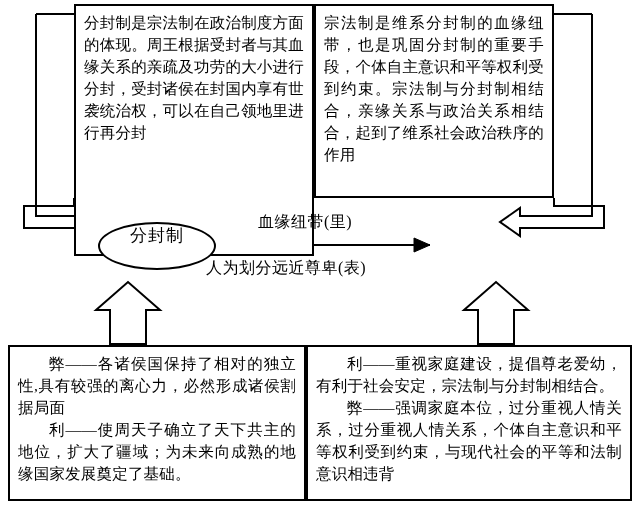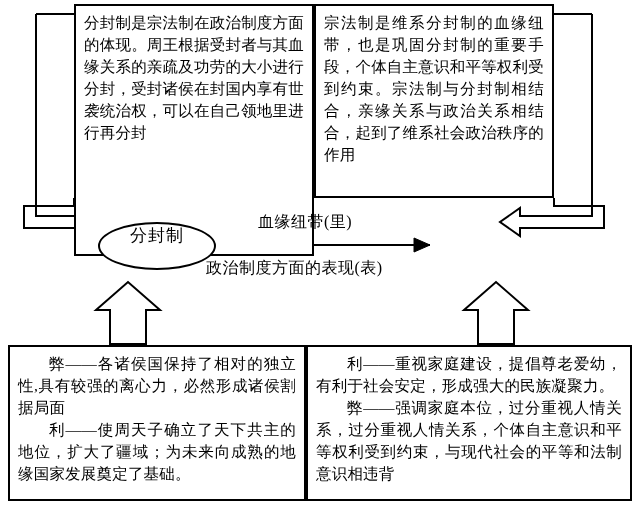--- a/index.html
+++ b/index.html
@@ -143,25 +143,25 @@
   <div class="box" id="box-top-right">
     <p>宗法制是维系分封制的血缘纽带，也是巩固分封制的重要手段，个体自主意识和平等权利受到约束。宗法制与分封制相结合，亲缘关系与政治关系相结合，起到了维系社会政治秩序的作用</p>
   </div>
 
   <div class="ellipse" id="ellipse-left">
     <span>分封制</span>
   </div>
 
 
   <div class="mid-label" id="label-blood">血缘纽带(里)</div>
-  <div class="mid-label" id="label-politics">政治制度方面的表现(表)</div>
+  <div class="mid-label" id="label-politics">人为划分远近尊卑(表)</div>
 
   <div class="box" id="box-bottom-left">
     <p class="indent">弊——各诸侯国保持了相对的独立性,具有较强的离心力，必然形成诸侯割据局面</p>
     <p class="indent">利——使周天子确立了天下共主的地位，扩大了疆域；为未来向成熟的地缘国家发展奠定了基础。</p>
   </div>
 
   <div class="box" id="box-bottom-right">
-    <p class="indent">利——重视家庭建设，提倡尊老爱幼，有利于社会安定，形成强大的民族凝聚力。</p>
+    <p class="indent">利——重视家庭建设，提倡尊老爱幼，有利于社会安定，宗法制与分封制相结合。</p>
     <p class="indent">弊——强调家庭本位，过分重视人情关系，过分重视人情关系，个体自主意识和平等权利受到约束，与现代社会的平等和法制意识相违背</p>
   </div>
 
 </div>
 
 </body></html>

